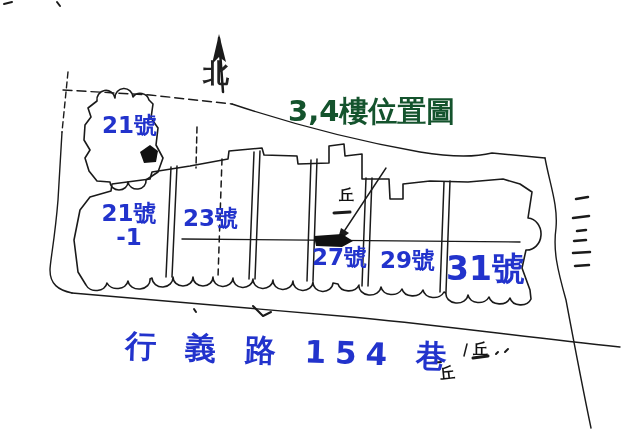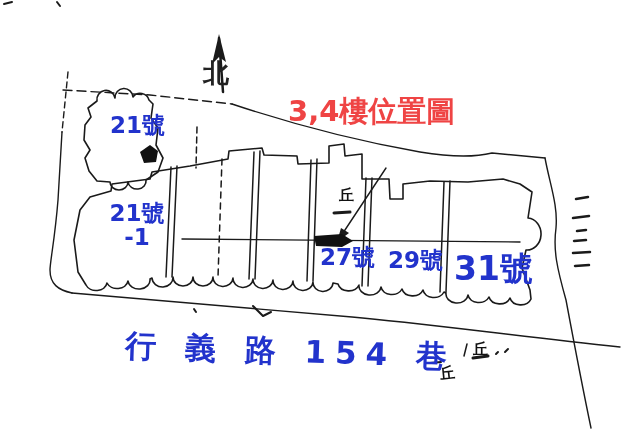--- a/index.html
+++ b/index.html
@@ -7,24 +7,24 @@
     position:relative;width:622px;height:441px;background:#ffffff;overflow:hidden;
     font-family:"DejaVu Sans",sans-serif;
   }
   #map-svg{position:absolute;left:0;top:0;}
   .abs{position:absolute;white-space:nowrap;}
   .title{
     left:256px;top:22px;font-size:52px;font-weight:bold;color:#2222cc;
     letter-spacing:7px;line-height:1.1;
   }
   .subtitle{
-    left:288px;top:92px;font-size:29px;font-weight:bold;color:#ef4444;letter-spacing:0px;
+    left:288px;top:92px;font-size:29px;font-weight:bold;color:#14532d;letter-spacing:0px;
   }
   .north-label{left:203px;top:56px;font-size:26px;font-weight:bold;color:#222;}
-  .blabel{font-size:23px;font-weight:bold;color:#2233cc;line-height:1.05;margin-left:8px;}
+  .blabel{font-size:23px;font-weight:bold;color:#2233cc;line-height:1.05;}
   .b21{left:102px;top:113px;}
   .b21-1{left:96px;top:201px;width:66px;text-align:center;}
   .b23{left:183px;top:206px;}
   .b25{left:243px;top:211px;}
   .b27{left:312px;top:245px;}
   .b29{left:380px;top:248px;}
   .b31{left:446px;top:252px;font-size:33px;}
   .street{
     left:126px;top:325px;font-size:31px;font-weight:bold;color:#2233cc;
     letter-spacing:9px;transform:rotate(2deg);transform-origin:left top;
@@ -134,20 +134,21 @@
   </svg>
 
   <div class="abs subtitle">3,4樓位置圖</div>
   <div class="abs north-label">北</div>
 
   <div class="abs blabel b21">21號</div>
   <div class="abs blabel b21-1">
     <div>21號</div>
     <div>-1</div>
   </div>
+  <div class="abs blabel b23">23號</div>
   <div class="abs blabel b27">27號</div>
   <div class="abs blabel b29">29號</div>
   <div class="abs blabel b31">31號</div>
 
   <div class="abs street">行 義 路 154 巷</div>
 
   <span class="abs map-symbol sym1">丘</span>
   <span class="abs map-symbol sym2">丘</span>
   <span class="abs map-symbol sym3">丘</span>
 

